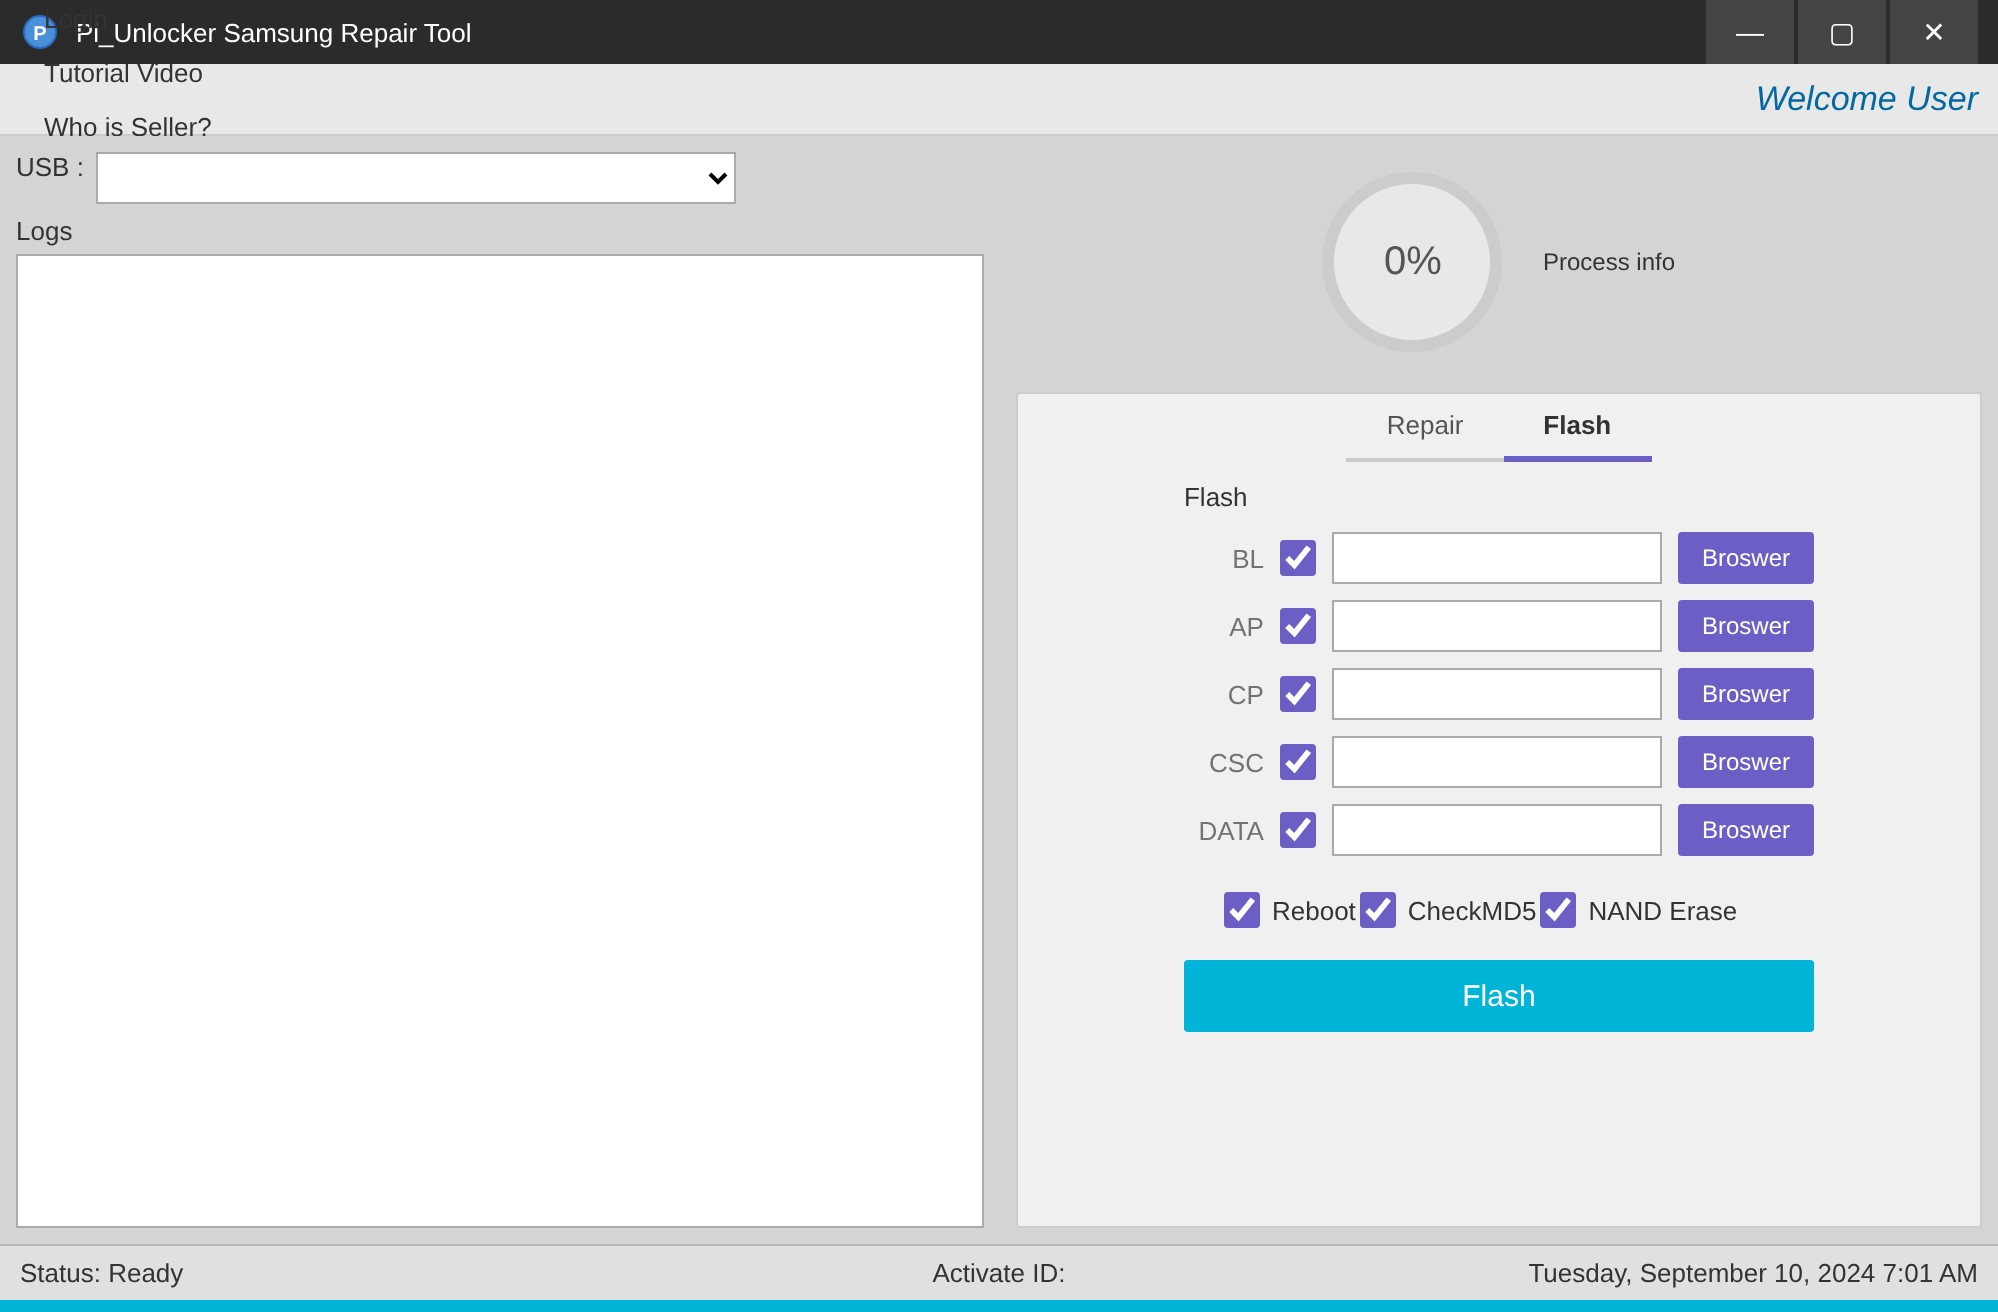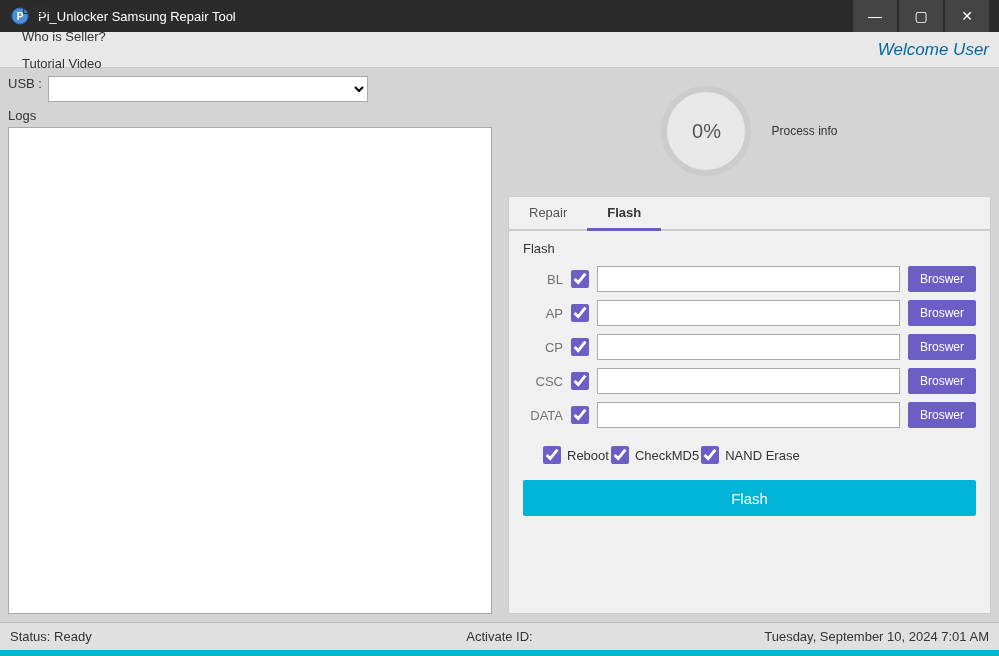--- a/index.html
+++ b/index.html
@@ -160,20 +160,21 @@
     }
 
     
     .tabs-section {
       flex: 1;
       background: #f0f0f0;
       border: 1px solid #ccc;
       border-radius: 2px;
       display: flex;
       flex-direction: column;
+      align-items: center;
     }
     .tabs-header {
       display: flex;
       border-bottom: 2px solid #ccc;
       background: #f0f0f0;
     }
     .tab {
       padding: 8px 20px;
       cursor: pointer;
       font-size: 13px;
@@ -314,22 +315,22 @@
   <div class="title-bar-buttons">
     <button class="title-bar-btn">—</button>
     <button class="title-bar-btn">▢</button>
     <button class="title-bar-btn close">✕</button>
   </div>
 </div>
 
 <div class="menu-bar">
   <div id="menu-items-container">
       <div class="menu-item">Login</div>
+      <div class="menu-item">Tutorial Video</div>
       <div class="menu-item">Who is Seller?</div>
-      <div class="menu-item">Tutorial Video</div>
       <div class="menu-item">Copy ID</div>
     </div>
   <span class="menu-welcome">Welcome User</span>
 </div>
 
 <div class="main-content">
 
   <div class="left-panel">
     <div class="usb-row">
       <span class="usb-label">USB :</span>

